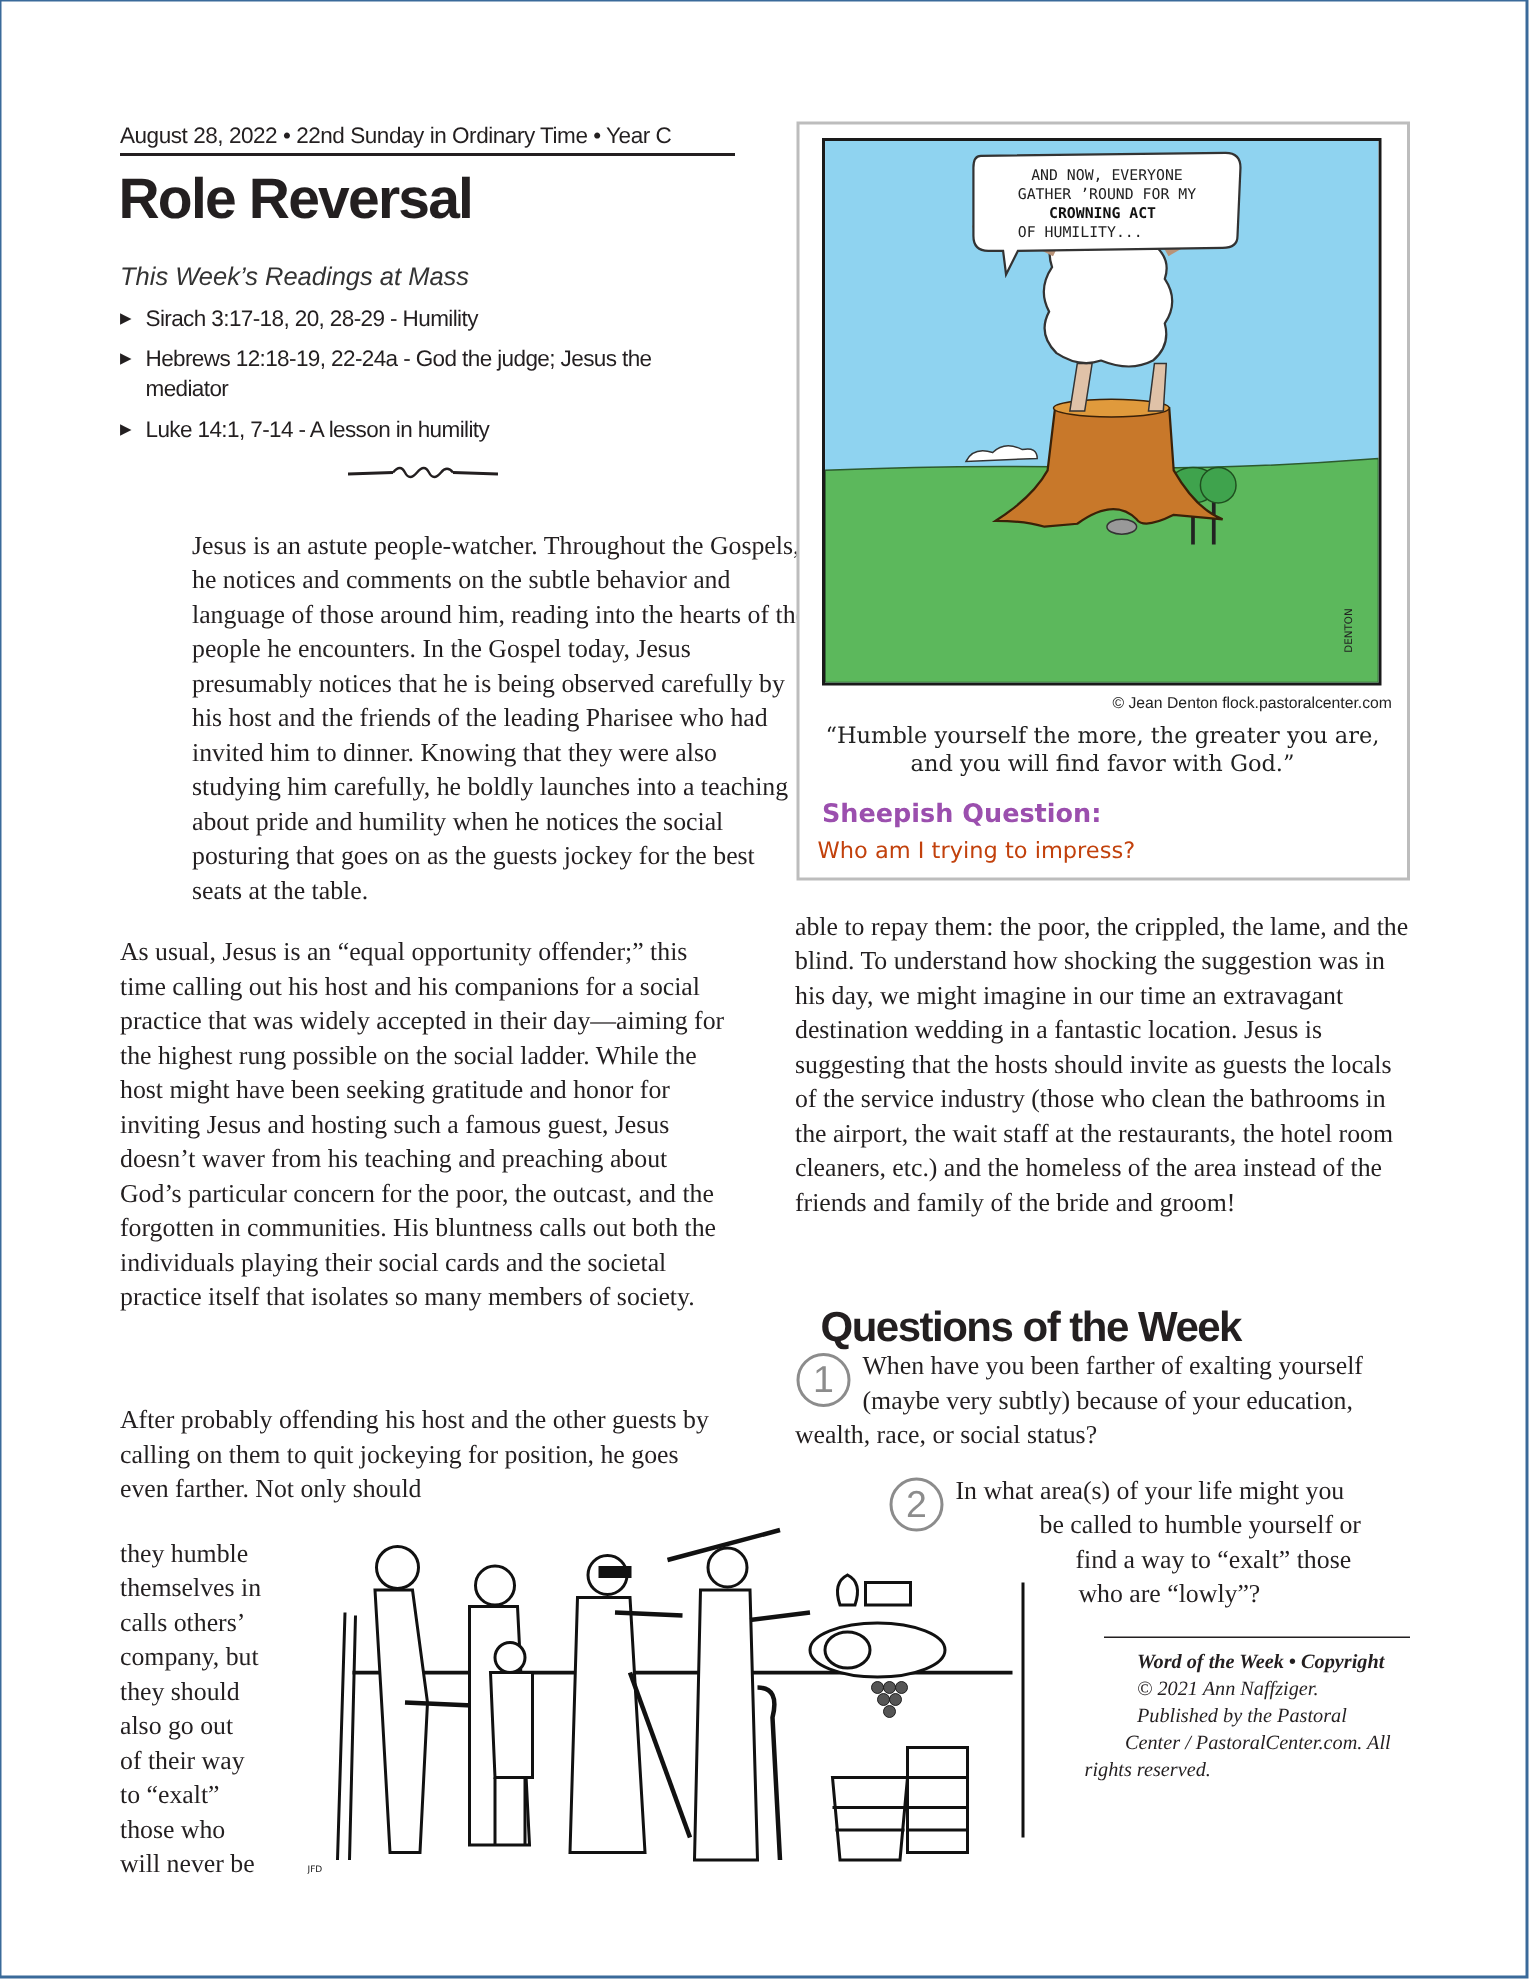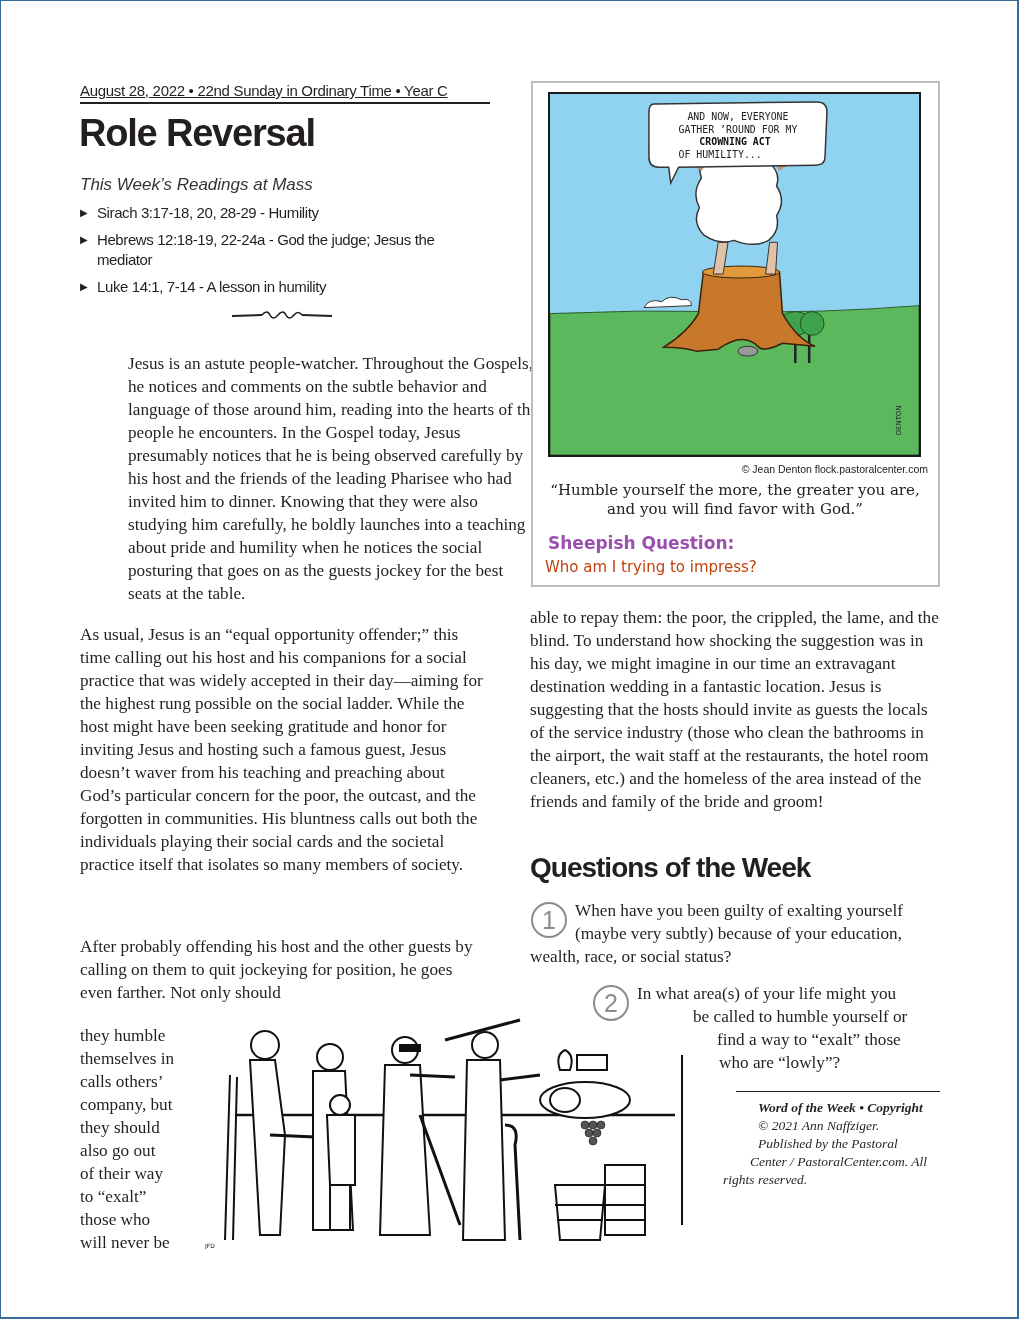--- a/index.html
+++ b/index.html
@@ -14,21 +14,20 @@
     border: 1px solid #3a6a9a; border-right: 2px solid #3a6a9a; border-bottom: 2px solid #3a6a9a;
     box-sizing: border-box;
   }
 
   
   .dateline {
     position: absolute; left: 80px; top: 82px; width: 410px;
     font-family: "Liberation Sans", sans-serif; font-size: 15px; letter-spacing: -0.3px;
     border-bottom: 2px solid #231f20; padding-bottom: 3px;
     transform-origin: left; 
-    text-decoration: underline;
   }
   .title {
     position: absolute; left: 79px; top: 112px;
     font-family: "Liberation Sans", sans-serif; font-weight: bold; font-size: 38px;
     letter-spacing: -1.2px; margin: 0;
   }
   .readings-heading {
     position: absolute; left: 80px; top: 175px;
     font-family: "Liberation Sans", sans-serif; font-style: italic; font-size: 17px; color: #333;
   }
@@ -71,21 +70,21 @@
     position: absolute; left: 548px; top: 533px;
     font-family: "DejaVu Sans", sans-serif; font-weight: bold; font-size: 17px; color: #9b4fae;
   }
   .sheepish-text {
     position: absolute; left: 545px; top: 558px;
     font-family: "DejaVu Sans", sans-serif; font-size: 15px; color: #c2410c;
   }
 
   
   .q-heading {
-    position: absolute; left: 530px; top: 852px; margin: 0;
+    position: absolute; left: 530px; top: 852px; margin: 17px;
     font-family: "Liberation Sans", sans-serif; font-weight: bold; font-size: 28px; letter-spacing: -1px;
   }
   .q-num {
     position: absolute; width: 36px; height: 36px; border: 2px solid #8c8c8c; border-radius: 50%;
     box-sizing: border-box; text-align: center; line-height: 32px; color: #8c8c8c;
     font-family: "Liberation Sans", sans-serif; font-size: 25px;
   }
   .q1-num { left: 531px; top: 902px; }
   .q2-num { left: 593px; top: 985px; }
   .q-line { position: absolute; font-size: 17.2px; line-height: 23px; white-space: nowrap; }
@@ -175,21 +174,21 @@
 </svg>
 <div class="cartoon-credit">© Jean Denton  flock.pastoralcenter.com</div>
 <div class="cartoon-quote">“Humble yourself the more, the greater you are, and you will find favor with God.”</div>
 <div class="sheepish-title">Sheepish Question:</div>
 <div class="sheepish-text">Who am I trying to impress?</div>
 
 <p class="col-text p4">able to repay them: the poor, the crippled, the lame, and the blind. To understand how shocking the suggestion was in his day, we might imagine in our time an extravagant destination wedding in a fantastic location. Jesus is suggesting that the hosts should invite as guests the locals of the service industry (those who clean the bathrooms in the airport, the wait staff at the restaurants, the hotel room cleaners, etc.) and the homeless of the area instead of the friends and family of the bride and groom!</p>
 
 <h2 class="q-heading">Questions of the Week</h2>
 <div class="q-num q1-num">1</div>
-<div class="q-line" style="left:575px; top:899px;">When have you been guilty of exalting yourself</div>
+<div class="q-line" style="left:575px; top:899px;">When have you been farther of exalting yourself</div>
 <div class="q-line" style="left:575px; top:922px;">(maybe very subtly) because of your education,</div>
 <div class="q-line" style="left:530px; top:945px;">wealth, race, or social status?</div>
 
 <div class="q-num q2-num">2</div>
 <div class="q-line" style="left:637px; top:982px;">In what area(s) of your life might you</div>
 <div class="q-line" style="left:693px; top:1005px;">be called to humble yourself or</div>
 <div class="q-line" style="left:717px; top:1028px;">find a way to “exalt” those</div>
 <div class="q-line" style="left:719px; top:1051px;">who are “lowly”?</div>
 
 <div class="copy-rule"></div>

